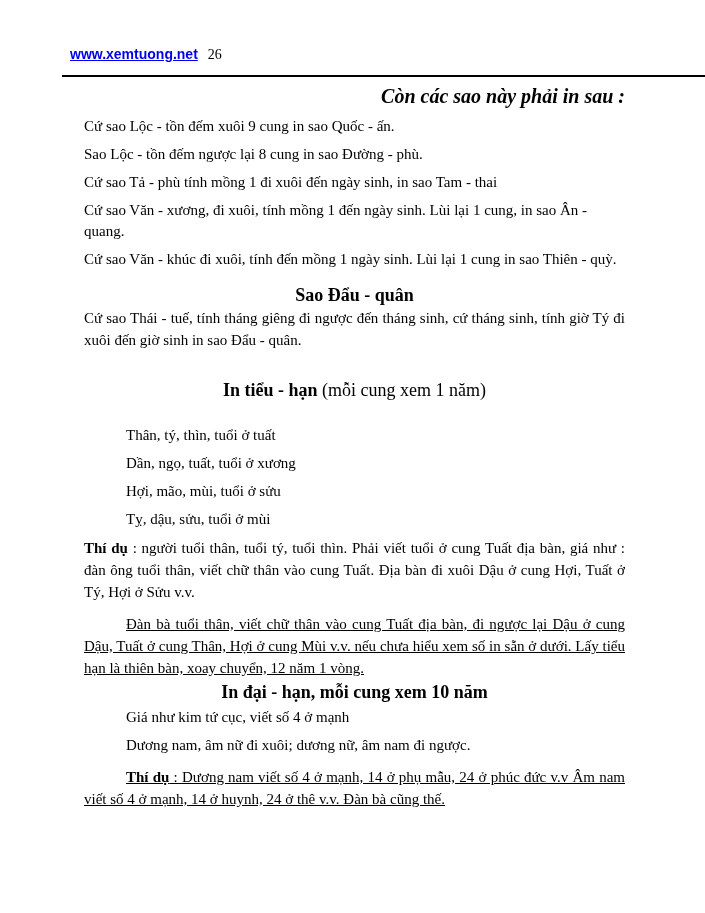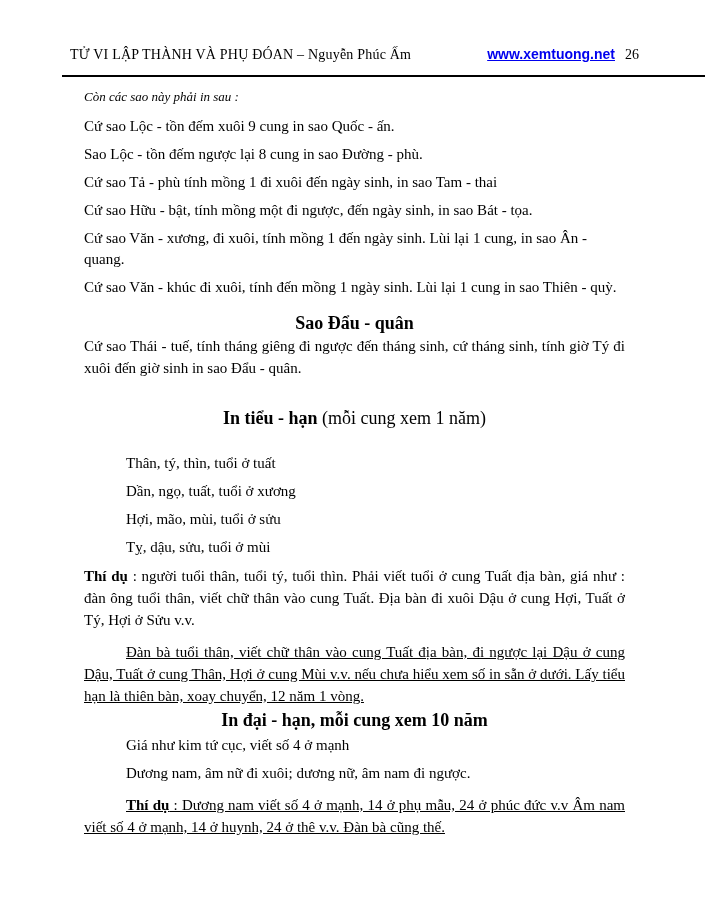--- a/index.html
+++ b/index.html
@@ -42,24 +42,24 @@
   
   .content { padding: 9px 80px 0 84px; font-size: 15px; }
   p { margin: 0; line-height: 21px; }
   .sp { margin-bottom: 7px; }          
   .para { line-height: 22px; text-align: justify; }
   .indent { text-indent: 42px; }
   .indent-left { margin-left: 42px; }
   .b { font-weight: bold; }
 
   .h-italic {
-    text-align: left;
-    font-weight: normal;
+    text-align: right;
+    font-weight: bold;
     font-style: italic;
-    font-size: 13px;
+    font-size: 20px;
     line-height: 21px;
     margin-bottom: 9px;
   }
   .h-center {
     text-align: center;
     font-weight: bold;
     font-size: 18px;
     line-height: 21px;
   }
   .h-dau    { margin-top: 15px; margin-bottom: 1px; }
@@ -68,36 +68,34 @@
   .h-dai    { margin-top: 3px; margin-bottom: 4px; }
   .quat     { margin-top: 3px; }
   .mt2      { margin-top: 10px; text-decoration: underline; }
 </style>
 </head>
 <body>
 
 <div class="page">
 
   <div class="header-row">
-    <span class="header-title">TỬ VI LẬP THÀNH VÀ PHỤ ĐÓAN – Nguyễn Phúc Ấm</span>
     <span class="header-right">
       <a class="header-link">www.xemtuong.net</a>
       <span class="page-number">26</span>
     </span>
   </div>
   <hr class="rule">
 
   <div class="content">
 
     <p class="h-italic">Còn các sao này phải in sau :</p>
 
     <p class="sp">Cứ sao Lộc - tồn đếm xuôi 9 cung in sao Quốc - ấn.</p>
     <p class="sp">Sao Lộc - tồn đếm ngược lại 8 cung in sao Đường - phù.</p>
     <p class="sp">Cứ sao Tả - phù tính mồng 1 đi xuôi đến ngày sinh, in sao Tam - thai</p>
-    <p class="sp">Cứ sao Hữu - bật, tính mồng một đi ngược, đến ngày sinh, in sao Bát - tọa.</p>
     <p class="sp">Cứ sao Văn - xương, đi xuôi, tính mồng 1 đến ngày sinh. Lùi lại 1 cung, in sao Ân - quang.</p>
     <p class="sp">Cứ sao Văn - khúc đi xuôi, tính đến mồng 1 ngày sinh. Lùi lại 1 cung in sao Thiên - quỳ.</p>
 
     <p class="h-center h-dau">Sao Đẩu - quân</p>
     <p class="para">Cứ sao Thái - tuế, tính tháng giêng đi ngược đến tháng sinh, cứ tháng sinh, tính giờ Tý đi xuôi đến giờ sinh in sao Đẩu - quân.</p>
 
     <p class="h-center h-tieu"><span class="b">In tiểu - hạn </span><span class="it">(mỗi cung xem 1 năm)</span></p>
 
 
     <div class="quat">

